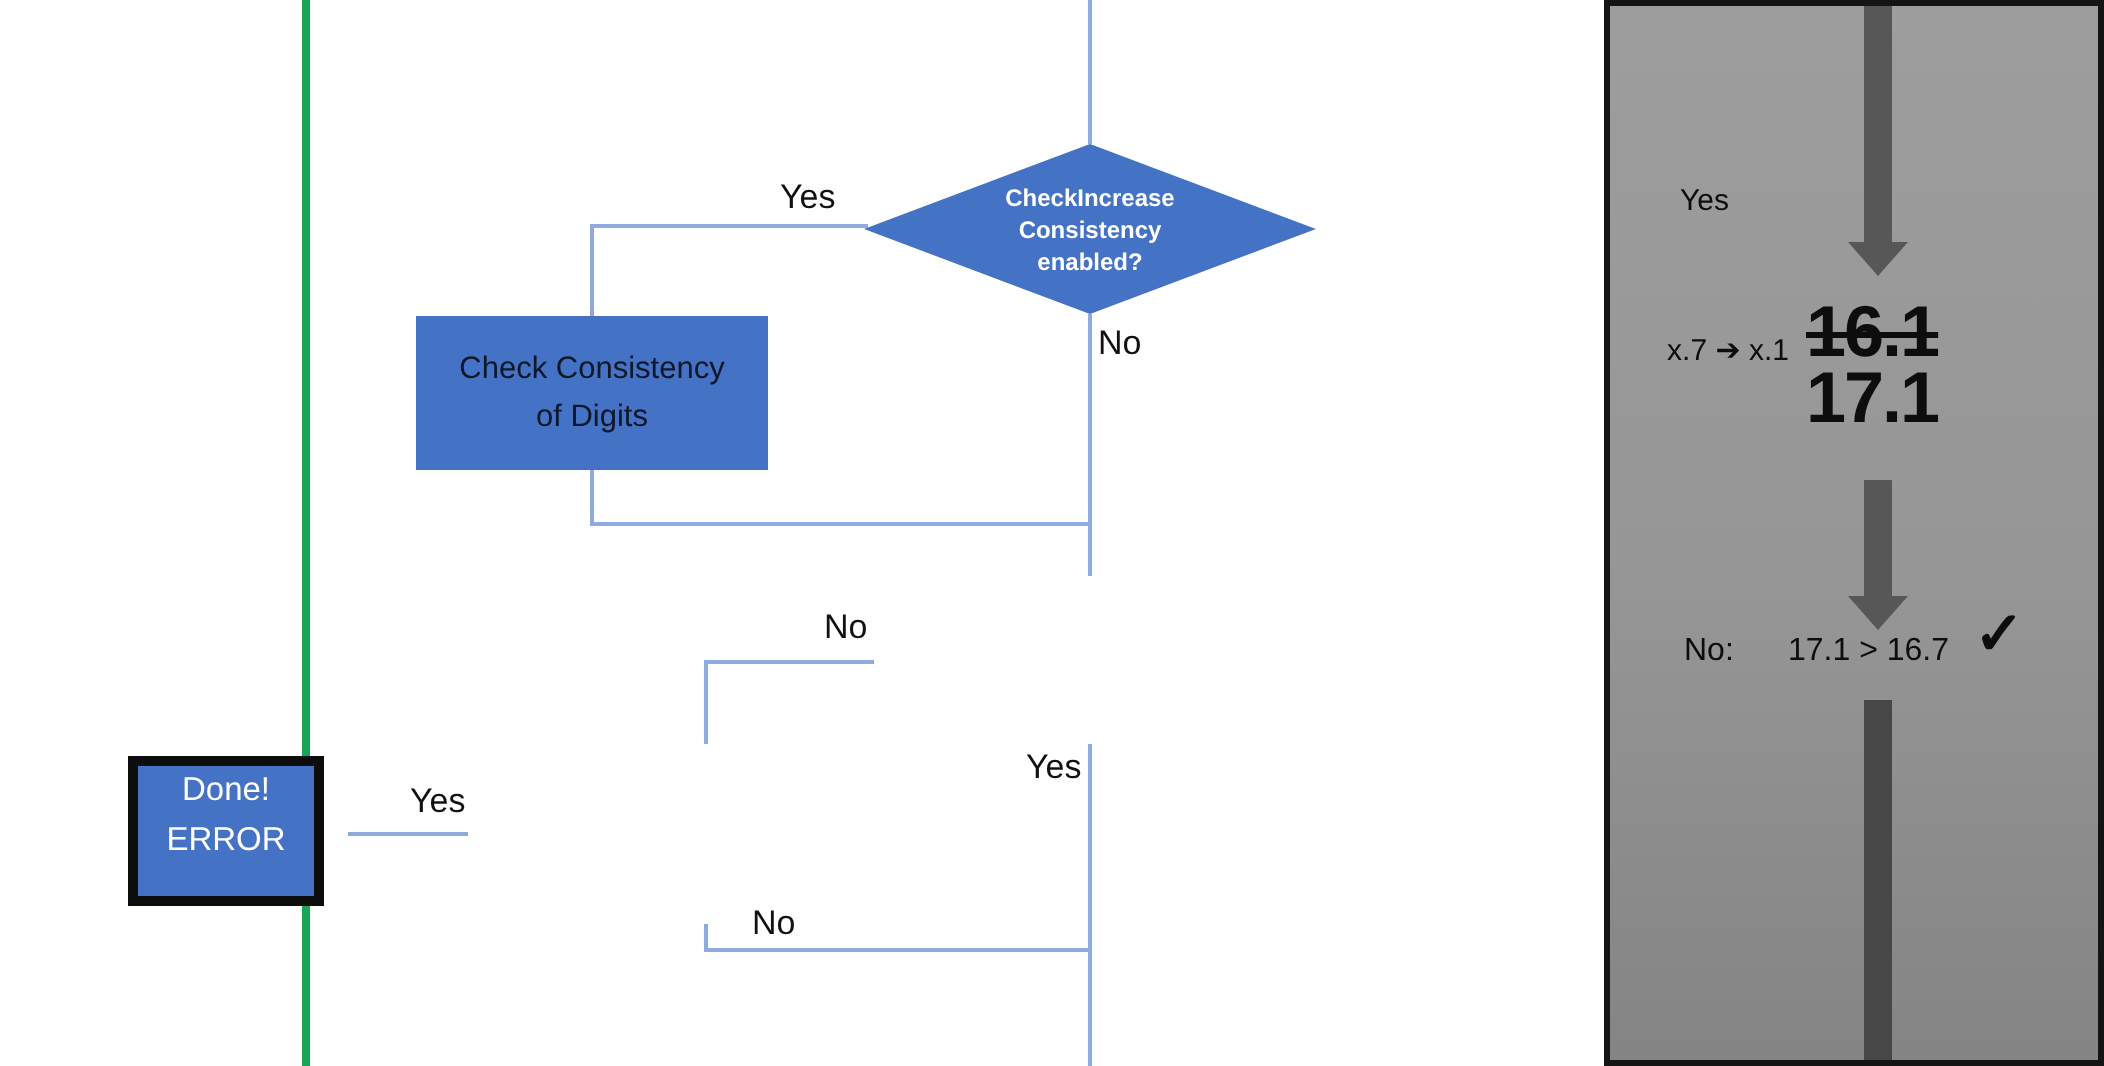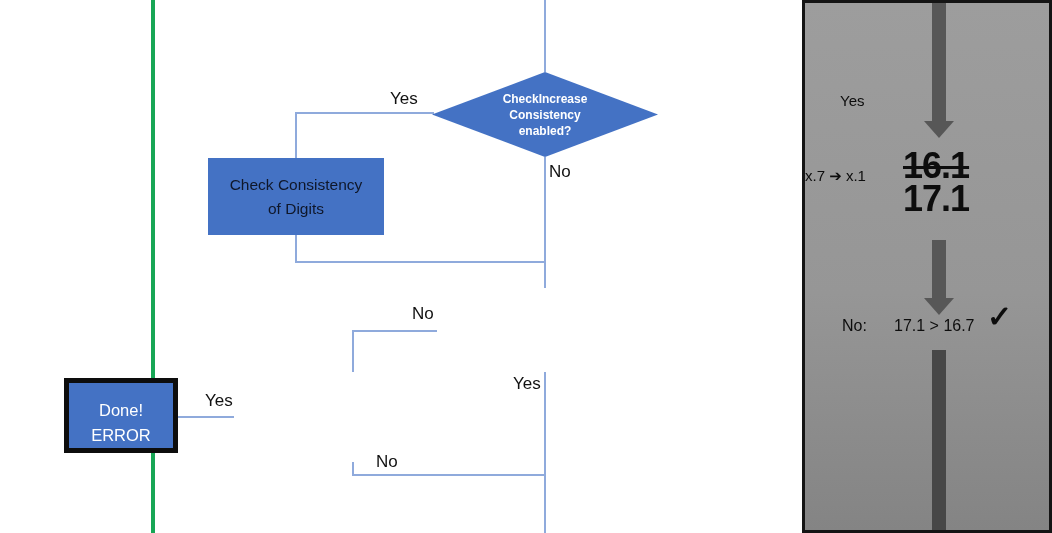--- a/index.html
+++ b/index.html
@@ -21,40 +21,40 @@
   }
   #diamond-check{left:432px;top:72px;width:226px;height:85px;font-size:12px;line-height:16px;}
   #diamond-rate-allowed{left:437px;top:288px;width:216px;height:84px;font-size:12.5px;line-height:17px;}
   #diamond-negative-rate{left:234px;top:372px;width:238px;height:90px;font-size:13.5px;}
   #process-box{
     left:208px;top:158px;width:176px;height:77px;background:#4472C4;z-index:3;
     display:flex;flex-direction:column;align-items:center;justify-content:center;
     color:#0f172a;font-size:15.5px;line-height:24px;text-align:center;
   }
   #done-box{
-    left:64px;top:378px;width:114px;height:75px;box-sizing:border-box;
+    left:64px;top:378px;width:98px;height:75px;box-sizing:border-box;
     background:#4472C4;border:5px solid #0d0d0d;z-index:3;
-    display:flex;flex-direction:column;align-items:center;justify-content:flex-end;
+    display:flex;flex-direction:column;align-items:center;justify-content:flex-start;
     color:#fff;font-size:16.5px;line-height:25px;text-align:center;
   }
   
   #side-panel{
     left:802px;top:0;width:250px;height:533px;box-sizing:border-box;
     border:3px solid #141414;z-index:5;
     background:linear-gradient(to bottom,#9d9d9d 0%,#969696 55%,#848484 100%);
     color:#0d0d0d;
   }
   .shaft{position:absolute;width:14px;background:#575757;}
   .ahead{
     position:absolute;width:0;height:0;
     border-left:15px solid transparent;border-right:15px solid transparent;
     border-top:17px solid #575757;
   }
   #panel-yes{left:35px;top:89px;font-size:15px;}
-  #rule-text{left:0;top:160px;width:94px;text-align:left;font-size:15px;line-height:26px;}
+  #rule-text{left:12px;top:160px;width:94px;text-align:center;font-size:15px;line-height:26px;}
   #big-values{left:98px;top:146px;font-size:36px;font-weight:bold;line-height:33px;letter-spacing:-1px;}
   .struck{text-decoration:line-through;text-decoration-thickness:3px;}
   #result-label{left:37px;top:314px;font-size:16px;}
   #result-comparison{left:89px;top:314px;font-size:16px;}
   #result-check{left:182px;top:296px;font-size:30px;font-weight:bold;}
   .pabs{position:absolute;}
 </style>
 </head>
 <body>
 

